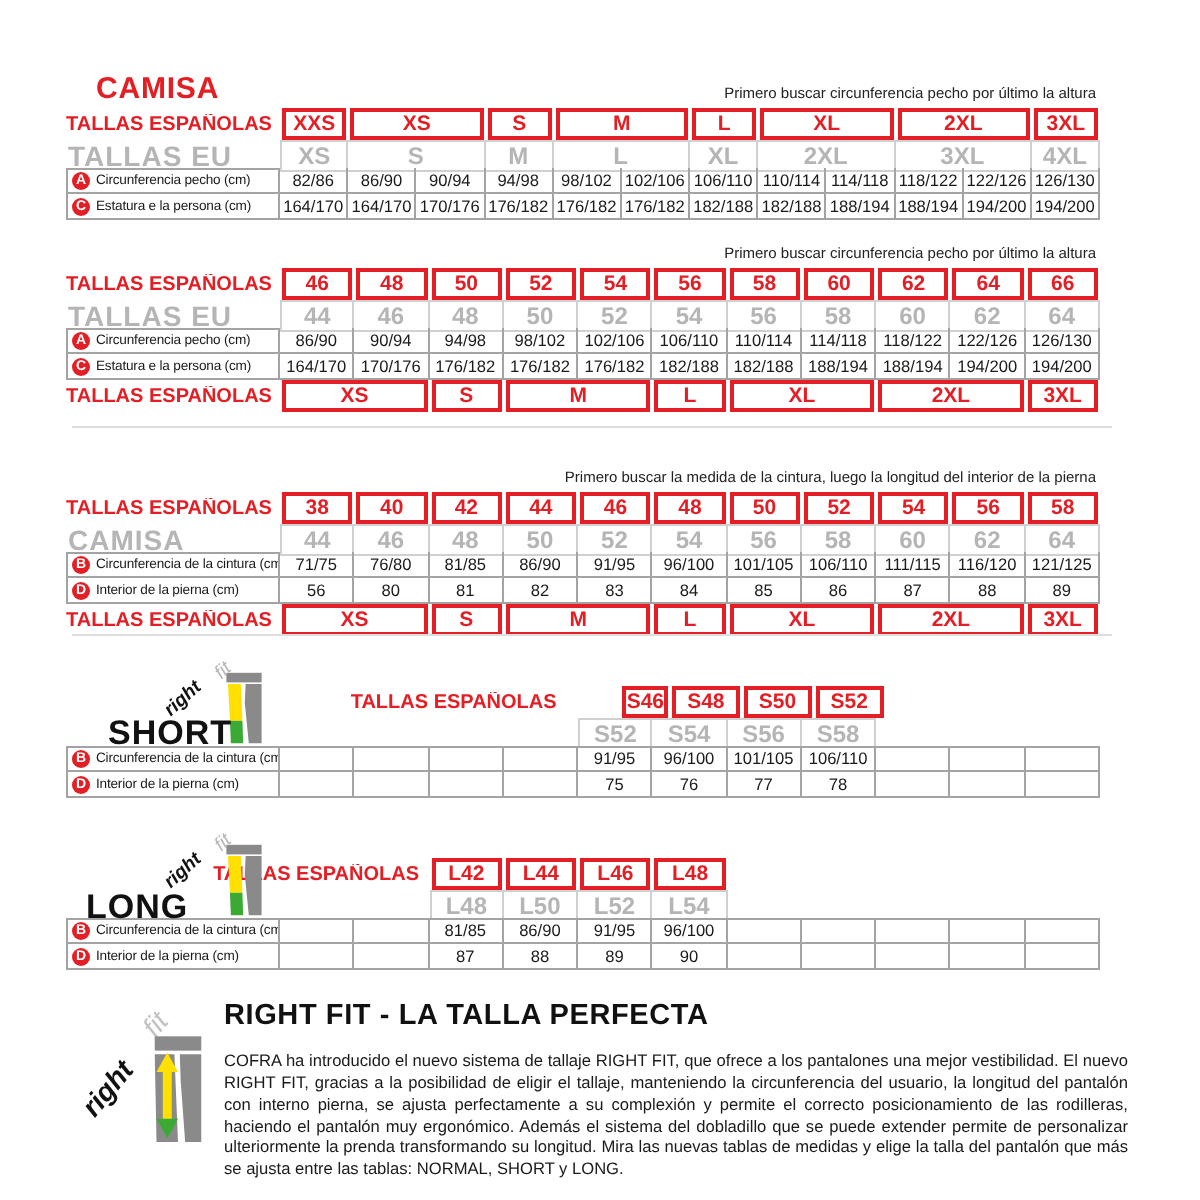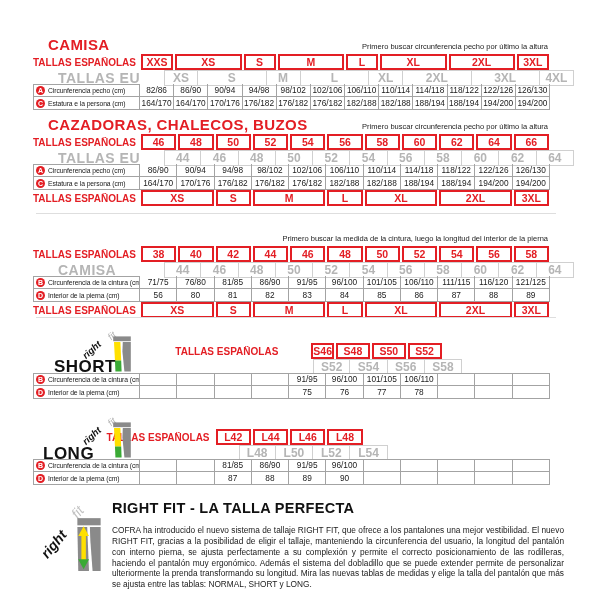--- a/index.html
+++ b/index.html
@@ -7,21 +7,21 @@
   .page{position:relative;width:600px;height:600px;background:#fff;overflow:hidden;}
   .sec{position:absolute;left:33px;width:517px;}
   .sec-head{position:relative;height:17px;}
   .sec-title{position:absolute;left:15px;bottom:0;margin:0;font-size:15px;font-weight:bold;color:var(--red);letter-spacing:.4px;white-space:nowrap;}
   .note{position:absolute;right:2px;bottom:2px;font-size:7.5px;color:#222;white-space:nowrap;}
   .tbl{margin-top:1px;}
   .tbl-row{display:grid;width:517px;}
   .cols11{grid-template-columns:107px repeat(11,1fr);}
   .cols12{grid-template-columns:107px repeat(12,1fr);}
   .rowred{height:16px;}
-  .roweu{height:14px;margin-left:24px;}
+  .roweu{height:14px;}
   .rowdata{height:13px;}
   .redlbl{color:var(--red);font-weight:bold;font-size:10px;text-align:right;padding-right:5px;align-self:center;white-space:nowrap;overflow:hidden;}
   .redbox{border:2px solid var(--red);margin:0 1px;color:var(--red);font-weight:bold;font-size:10.5px;display:flex;align-items:center;justify-content:center;line-height:1;}
   .eulbl{color:#b5b5b5;font-weight:bold;font-size:14px;letter-spacing:.5px;align-self:center;padding-left:1px;white-space:nowrap;}
   .eucell{border-right:1px solid #d0d0d0;border-top:1px solid #d0d0d0;border-bottom:1px solid #d0d0d0;color:#b5b5b5;font-weight:bold;font-size:12px;display:flex;align-items:center;justify-content:center;line-height:1;}
   .eucell.first{border-left:1px solid #d0d0d0;}
   .eucell.nb{border-bottom:none;}
   .rowlbl{border-left:1px solid #a3a3a3;border-right:1px solid #a3a3a3;border-bottom:1px solid #a3a3a3;display:flex;align-items:center;overflow:hidden;}
   .rowlbl.bt{border-top:1px solid #a3a3a3;}
   .rowlbltxt{font-size:6.8px;letter-spacing:-.1px;color:#1a1a1a;white-space:nowrap;}
@@ -108,21 +108,20 @@
           <div class="datacell">188/194</div>
           <div class="datacell">188/194</div>
           <div class="datacell">194/200</div>
           <div class="datacell">194/200</div>
         </div>
       </div>
   </div>
 
   <div class="sec" style="top:116px">
     <div class="sec-head">
-      <h2 class="sec-title">CAZADORAS, CHALECOS, BUZOS</h2>
       <div class="note">Primero buscar circunferencia pecho por último la altura</div>
     </div>
     <div class="tbl" id="tbl-cazadoras">
         <div class="tbl-row cols11 rowred">
           <div class="redlbl" style="grid-column: 1 / 2;">TALLAS ESPAÑOLAS</div>
           <div class="redbox" style="grid-column: span 1;">46</div>
           <div class="redbox" style="grid-column: span 1;">48</div>
           <div class="redbox" style="grid-column: span 1;">50</div>
           <div class="redbox" style="grid-column: span 1;">52</div>
           <div class="redbox" style="grid-column: span 1;">54</div>

